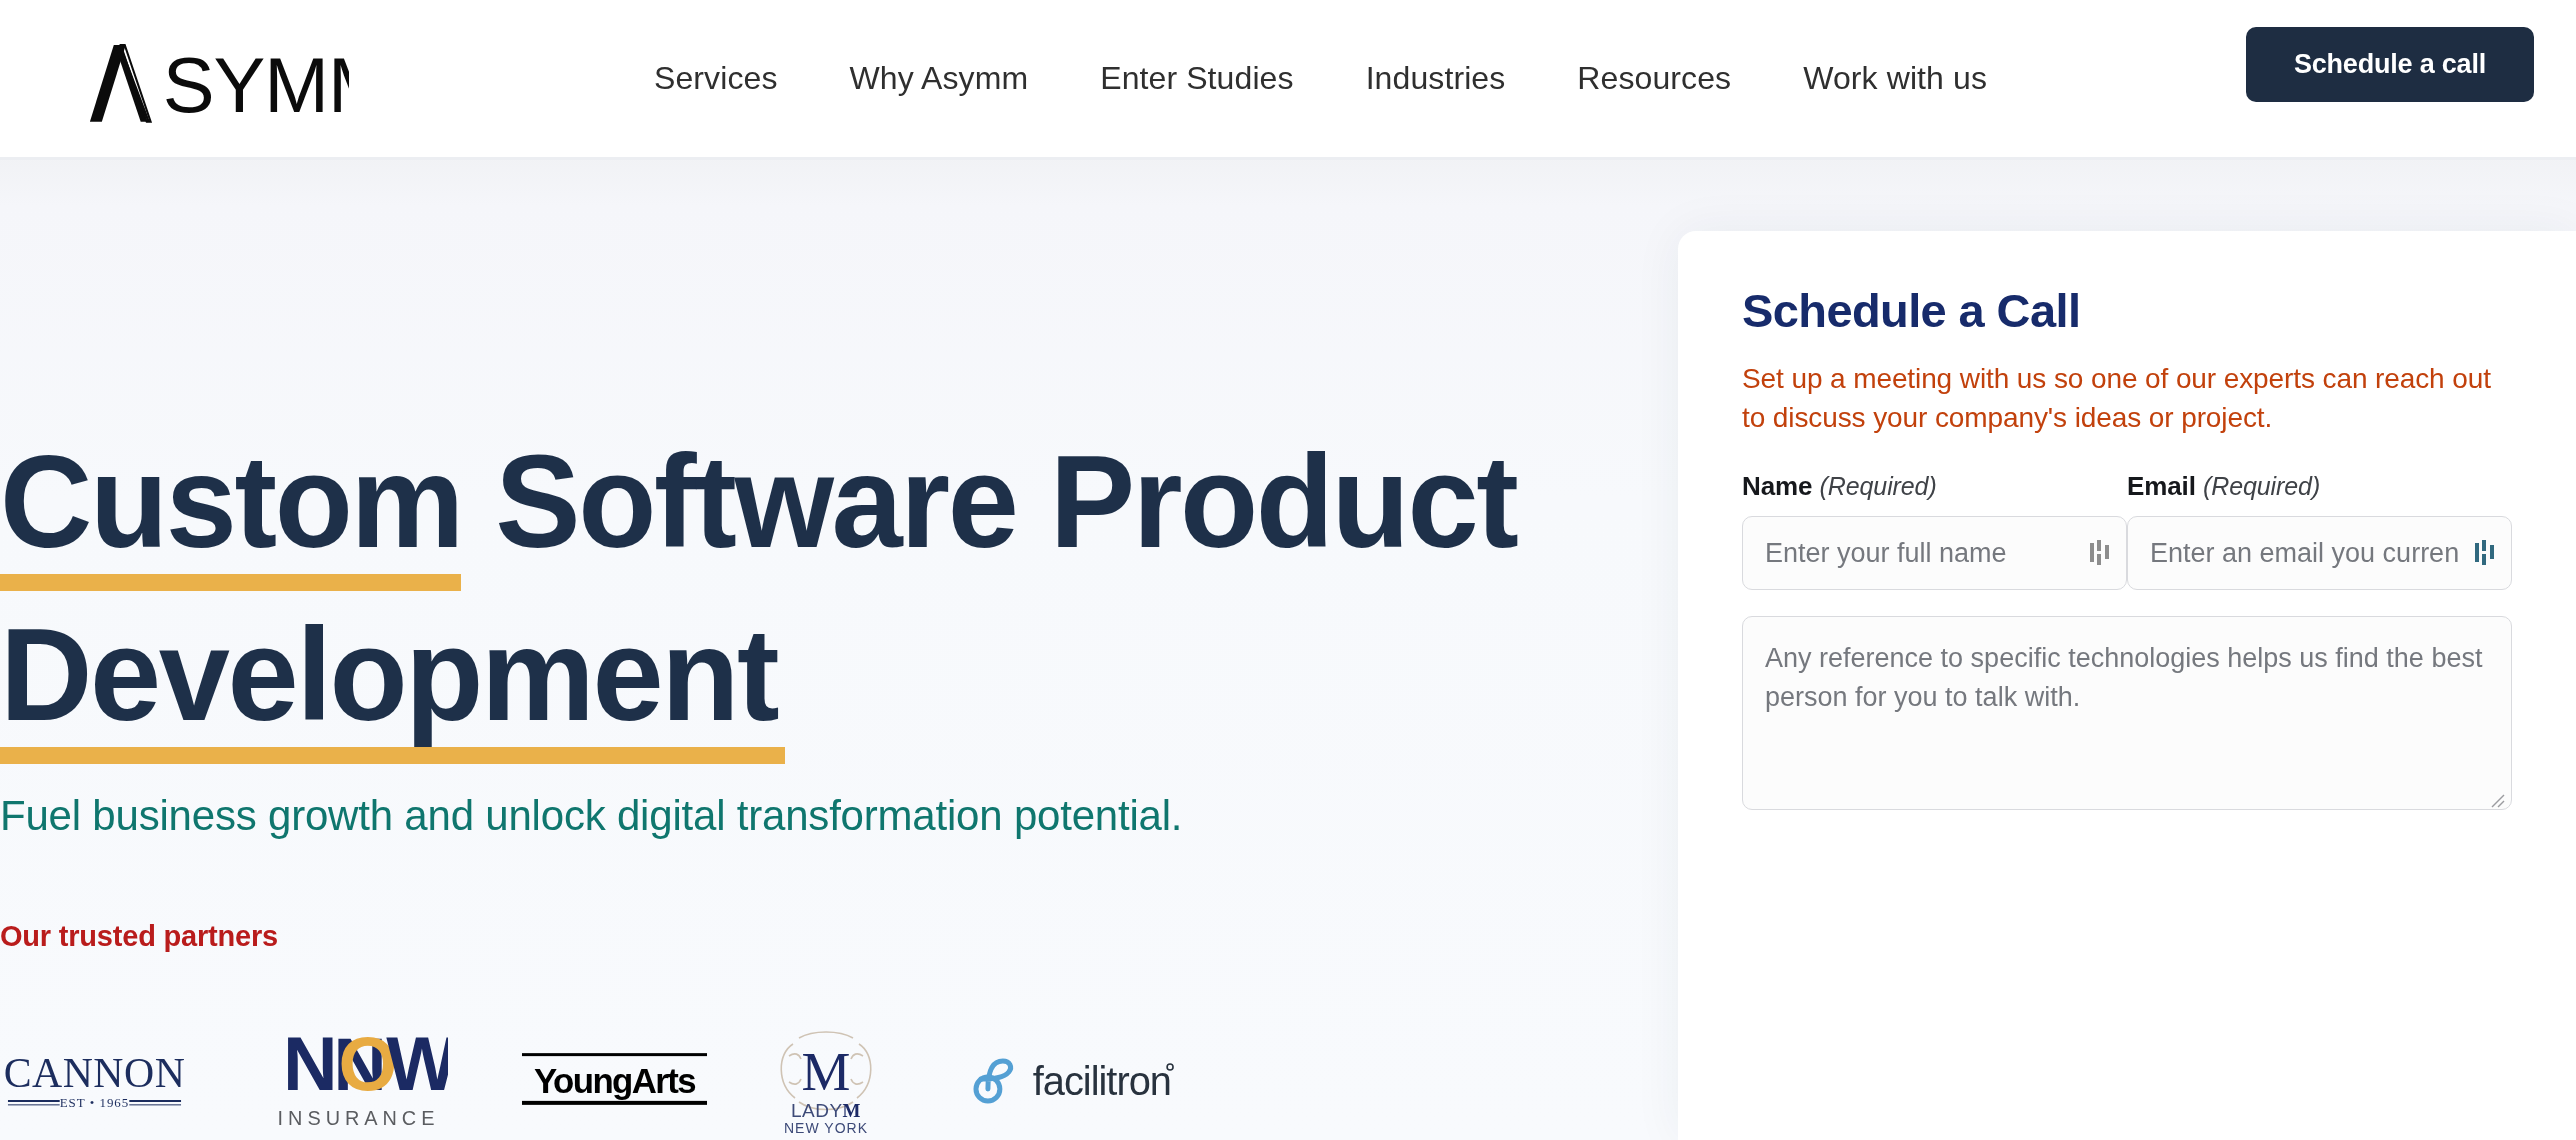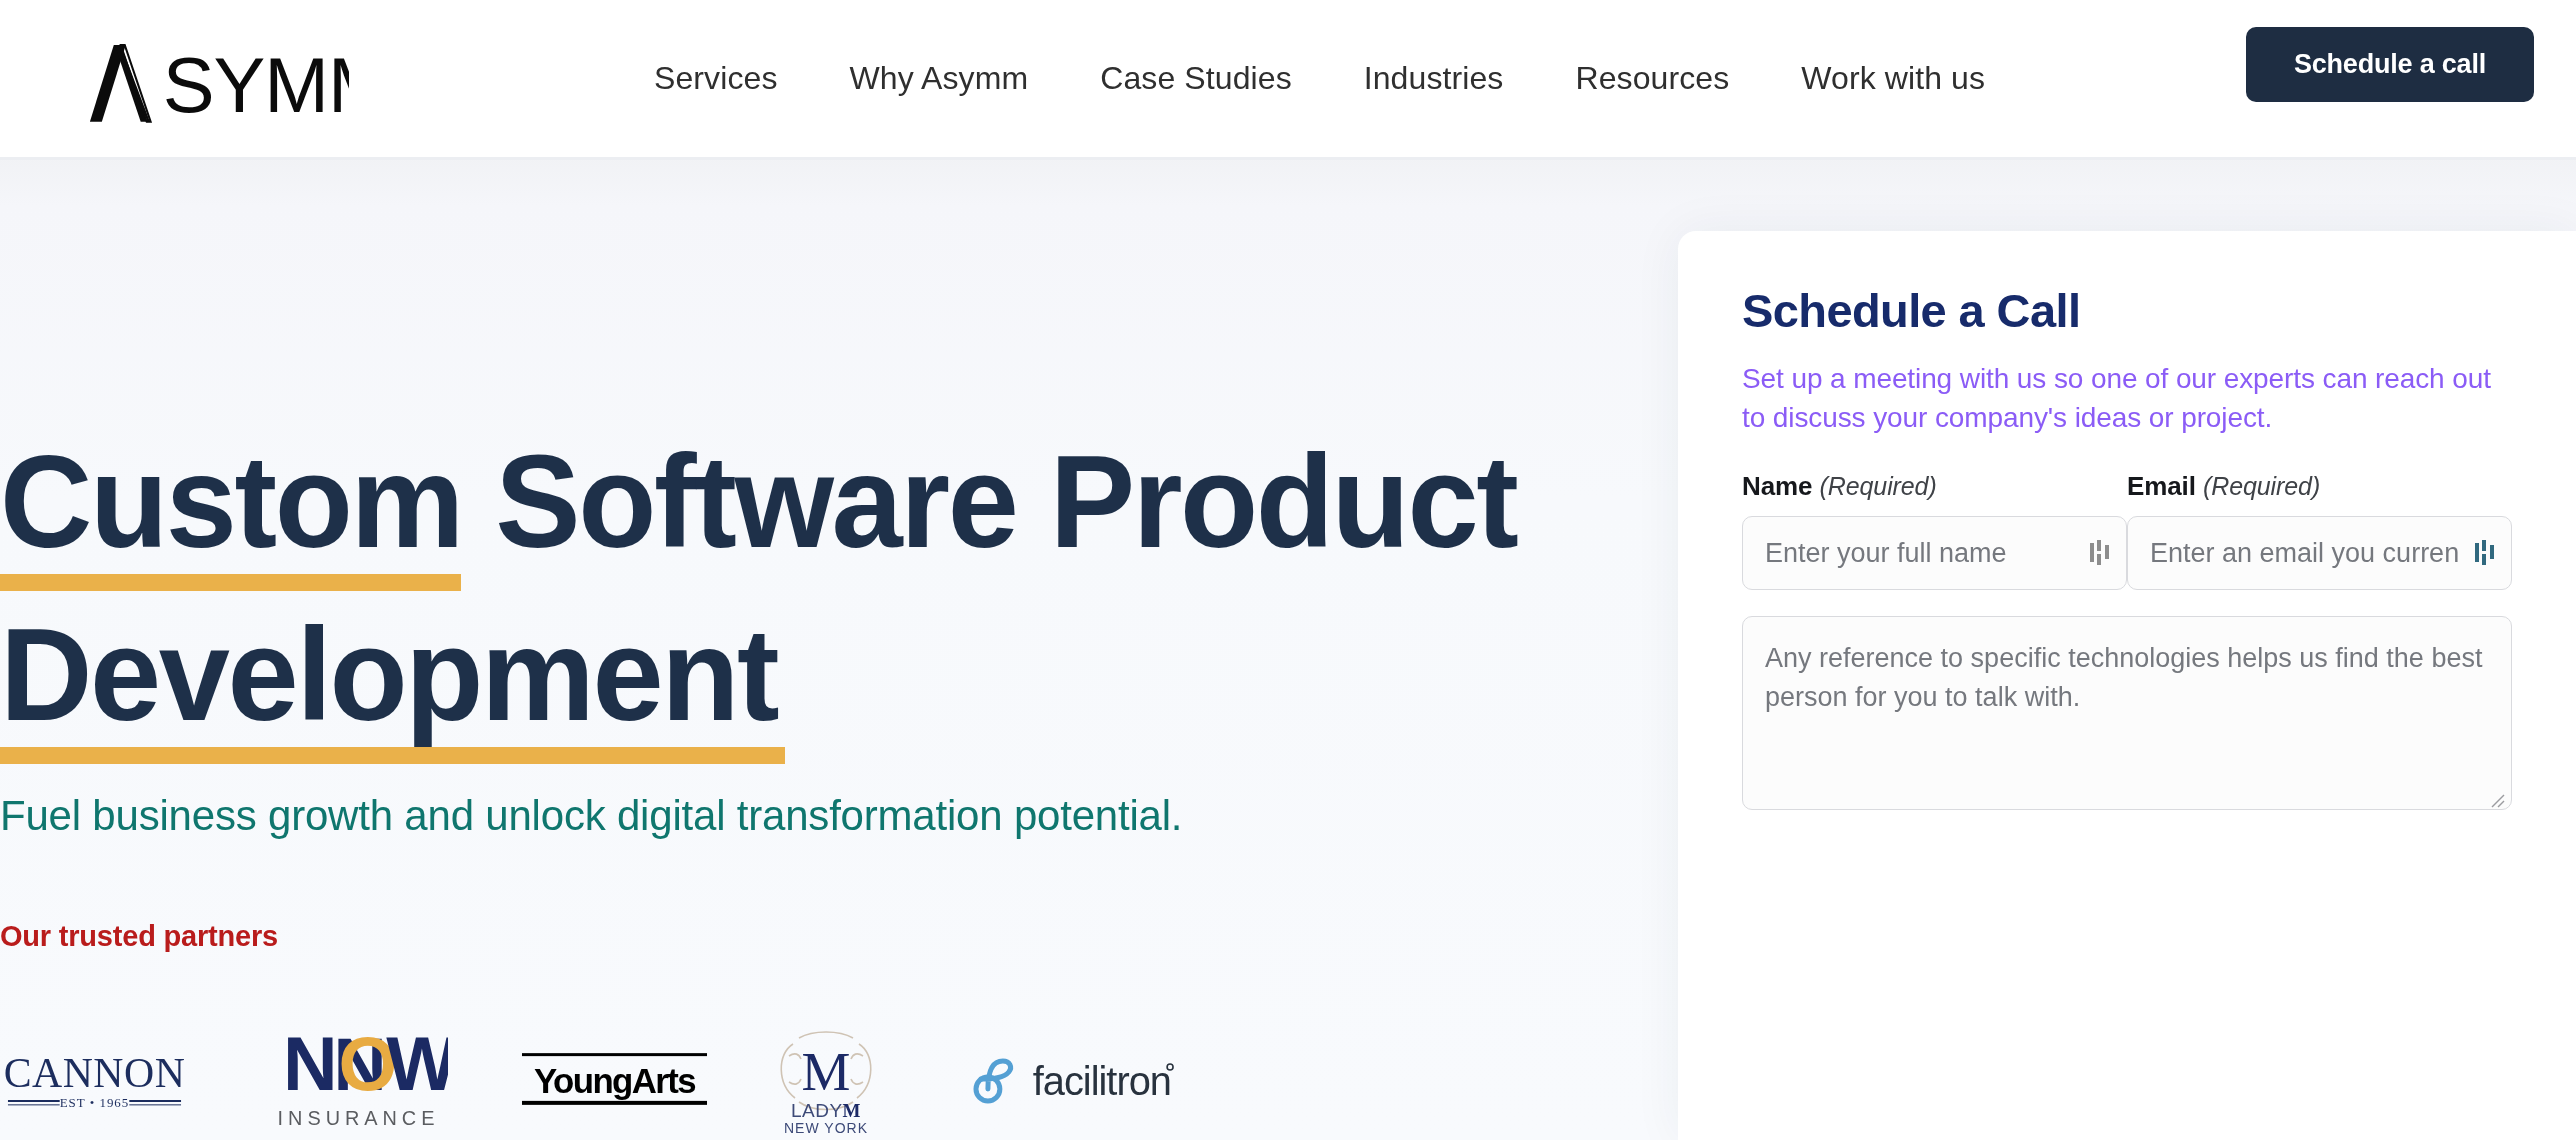--- a/index.html
+++ b/index.html
@@ -193,21 +193,21 @@
     font-family: "Liberation Sans Narrow", "Liberation Sans", sans-serif;
     font-size: 47px;
     font-weight: bold;
     color: #172b6b;
     letter-spacing: -0.6px;
     margin-bottom: 22px;
   }
   .form-desc {
     font-size: 28px;
     line-height: 1.38;
-    color: #8b5cf6;
+    color: #c2410c;
     letter-spacing: -0.1px;
     margin-bottom: 34px;
     max-width: 778px;
   }
 
   .field-label {
     font-size: 26px;
     font-weight: bold;
     color: #16181c;
     letter-spacing: -0.1px;
@@ -304,21 +304,21 @@
         <polygon points="60,15 66,15 92,92 86,92" fill="#0b0b0b"></polygon>
         <polygon points="66,15 70,15 96,92 92,92" fill="none" stroke="#0b0b0b" stroke-width="2"></polygon>
         <polyline points="66,18 94,92" fill="none" stroke="#0b0b0b" stroke-width="2.5"></polyline>
         <text x="108" y="82" font-family="Liberation Sans, sans-serif" font-size="78" font-weight="300" letter-spacing="-1" fill="#0b0b0b">SYMM</text>
       </svg>
     </a>
 
     <nav class="nav">
       <span class="nav-item">Services</span>
       <span class="nav-item">Why Asymm</span>
-      <span class="nav-item">Case Studies</span>
+      <span class="nav-item">Enter Studies</span>
       <span class="nav-item">Industries</span>
       <span class="nav-item">Resources</span>
       <span class="nav-item">Work with us</span>
     </nav>
 
     <button class="cta-button">Schedule a call</button>
   </div>
 
   <div class="hero">
     <div class="hero-topline"></div>

